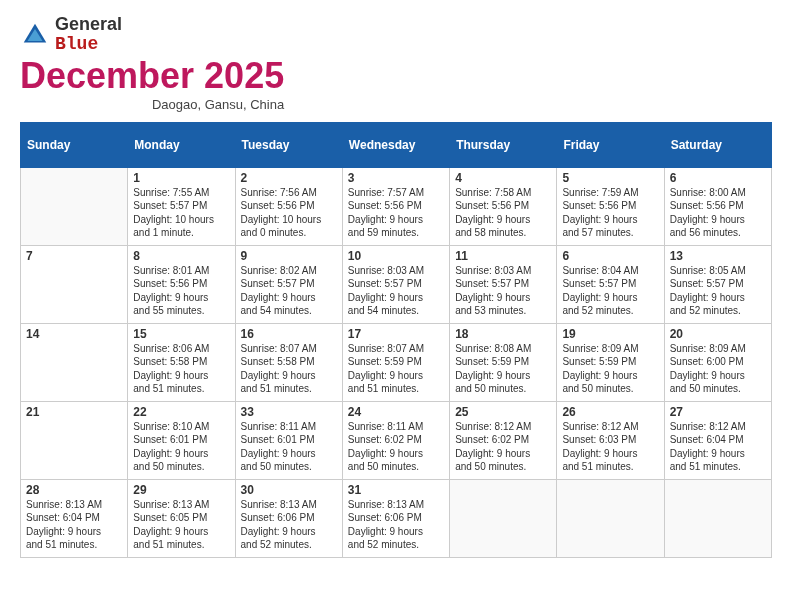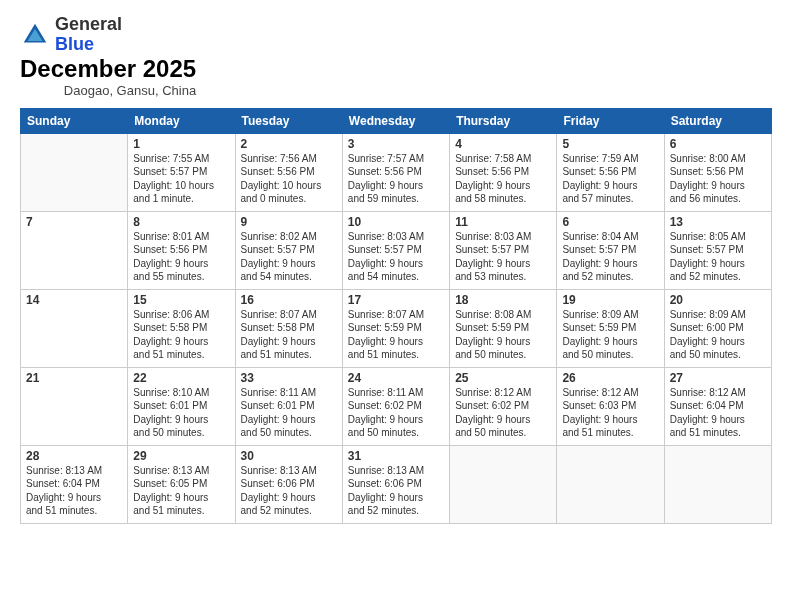--- a/index.html
+++ b/index.html
@@ -32,48 +32,49 @@
       line-height: 1.1;
     }
     .logo-general {
       font-size: 18px;
       font-weight: bold;
       color: #333;
     }
     .logo-blue {
       font-size: 18px;
       font-weight: bold;
-      color: #1d4ed8;
+      color: #b91c1c;
+      font-family: Liberation Mono, monospace;
     }
     .logo-icon {
       width: 30px;
       height: 30px;
       margin-right: 5px;
     }
     .title-section {
       text-align: right;
     }
     .month-title {
-      font-size: 24px;
-      font-weight: bold;
-      color: #000000;
+      font-size: 36px;
+      font-weight: bold;
+      color: #be185d;
     }
     .location {
       font-size: 13px;
       color: #444;
     }
     .calendar {
       width: 100%;
       border-collapse: collapse;
       border: 1px solid #ccc;
     }
     .calendar th {
       background-color: #1a5fa8;
       color: white;
-      padding: 5px 6px;
+      padding: 15px 6px;
       font-size: 12px;
       font-weight: bold;
       text-align: left;
       border: 1px solid #1a5fa8;
     }
     .calendar td {
       border: 1px solid #ccc;
       vertical-align: top;
       padding: 3px 5px;
       width: calc(100% / 7);

